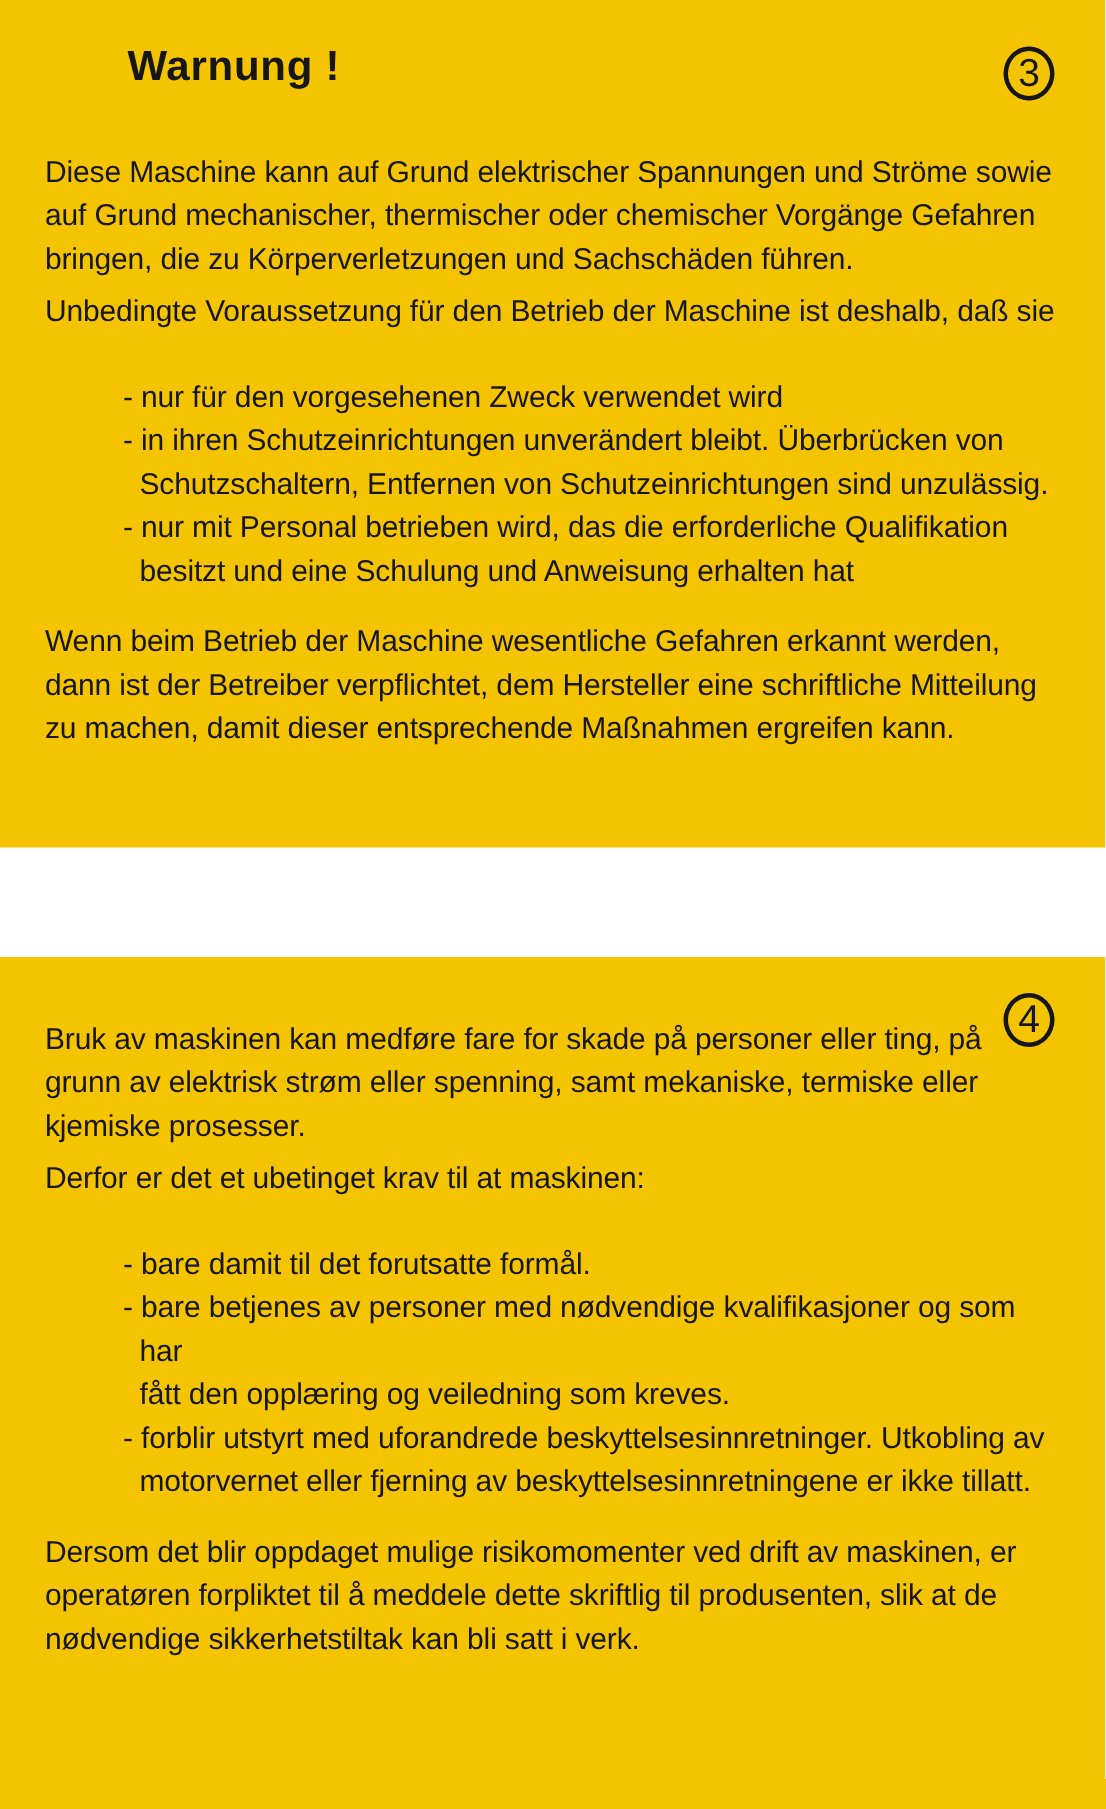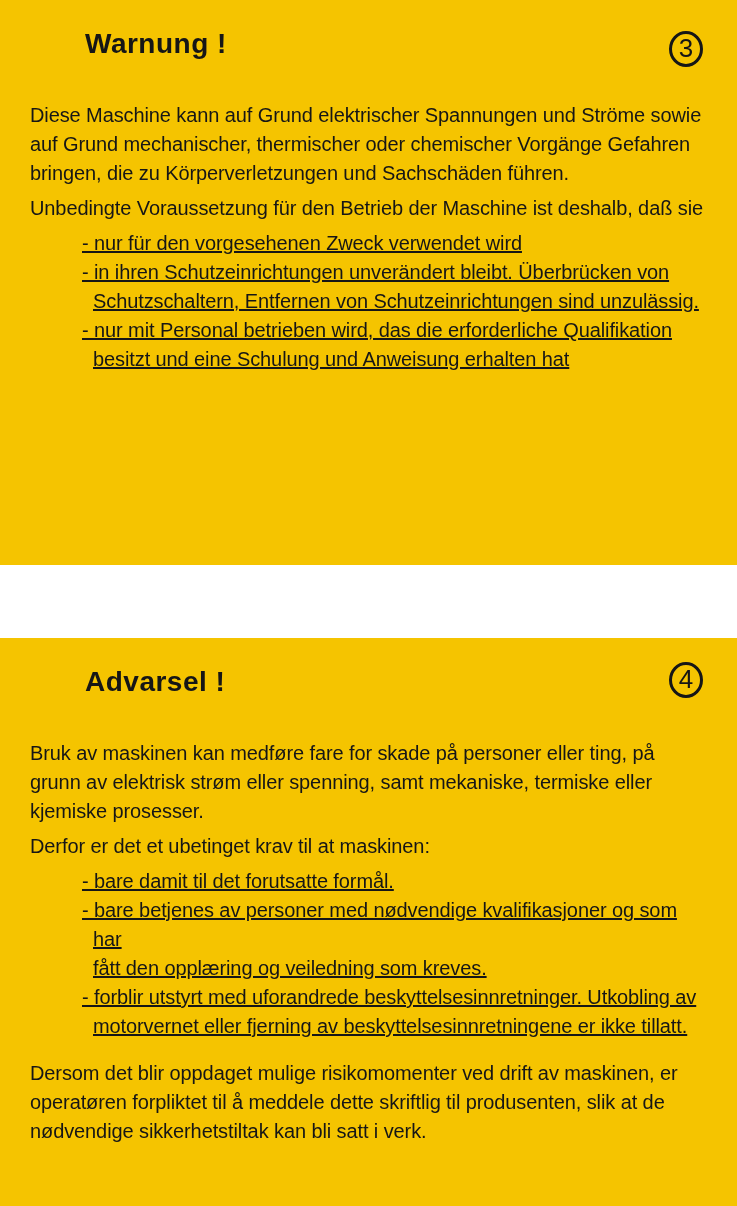--- a/index.html
+++ b/index.html
@@ -59,24 +59,23 @@
     line-height: 29px;
     letter-spacing: -0.1px;
     white-space: pre-line;
     color: var(--ink);
   }
   .para--lead   { margin-top: 41px; }
   .para--intro  { margin-top: 6px; }
   .para--footer { margin-top: 18px; }
 
   .bullet-list {
-    margin: 6px 0 0 0;
+    margin: 28px 0 0 0;
     padding: 0 0 0 52px;
     list-style: none;
-    text-decoration: underline;
   }
   .bullet-item {
     font-size: 20px;
     line-height: 29px;
     letter-spacing: -0.1px;
     white-space: pre-line;
     padding-left: 11px;
     text-indent: -11px;
     color: var(--ink);
   }
@@ -95,29 +94,29 @@
 auf Grund mechanischer, thermischer oder chemischer Vorgänge Gefahren
 bringen, die zu Körperverletzungen und Sachschäden führen.</p>
     <p class="para para--intro">Unbedingte Voraussetzung für den Betrieb der Maschine ist deshalb, daß sie</p>
     <ul class="bullet-list">
       <li class="bullet-item">- nur für den vorgesehenen Zweck verwendet wird</li>
       <li class="bullet-item">- in ihren Schutzeinrichtungen unverändert bleibt. Überbrücken von
 Schutzschaltern, Entfernen von Schutzeinrichtungen sind unzulässig.</li>
       <li class="bullet-item">- nur mit Personal betrieben wird, das die erforderliche Qualifikation
 besitzt und eine Schulung und Anweisung erhalten hat</li>
     </ul>
+    <p class="para para--footer">Wenn beim Betrieb der Maschine wesentliche Gefahren erkannt werden,
+dann ist der Betreiber verpflichtet, dem Hersteller eine schriftliche Mitteilung
+zu machen, damit dieser entsprechende Maßnahmen ergreifen kann.</p>
   </section>
 
   <div class="panel-gap"></div>
 
   <section class="panel panel--no">
     <div class="badge">4</div>
-    <header class="panel-header">
-      <h1 class="panel-title">Advarsel !</h1>
-    </header>
     <p class="para para--lead">Bruk av maskinen kan medføre fare for skade på personer eller ting, på
 grunn av elektrisk strøm eller spenning, samt mekaniske, termiske eller
 kjemiske prosesser.</p>
     <p class="para para--intro">Derfor er det et ubetinget krav til at maskinen:</p>
     <ul class="bullet-list">
       <li class="bullet-item">- bare damit til det forutsatte formål.</li>
       <li class="bullet-item">- bare betjenes av personer med nødvendige kvalifikasjoner og som har
 fått den opplæring og veiledning som kreves.</li>
       <li class="bullet-item">- forblir utstyrt med uforandrede beskyttelsesinnretninger. Utkobling av
 motorvernet eller fjerning av beskyttelsesinnretningene er ikke tillatt.</li>

